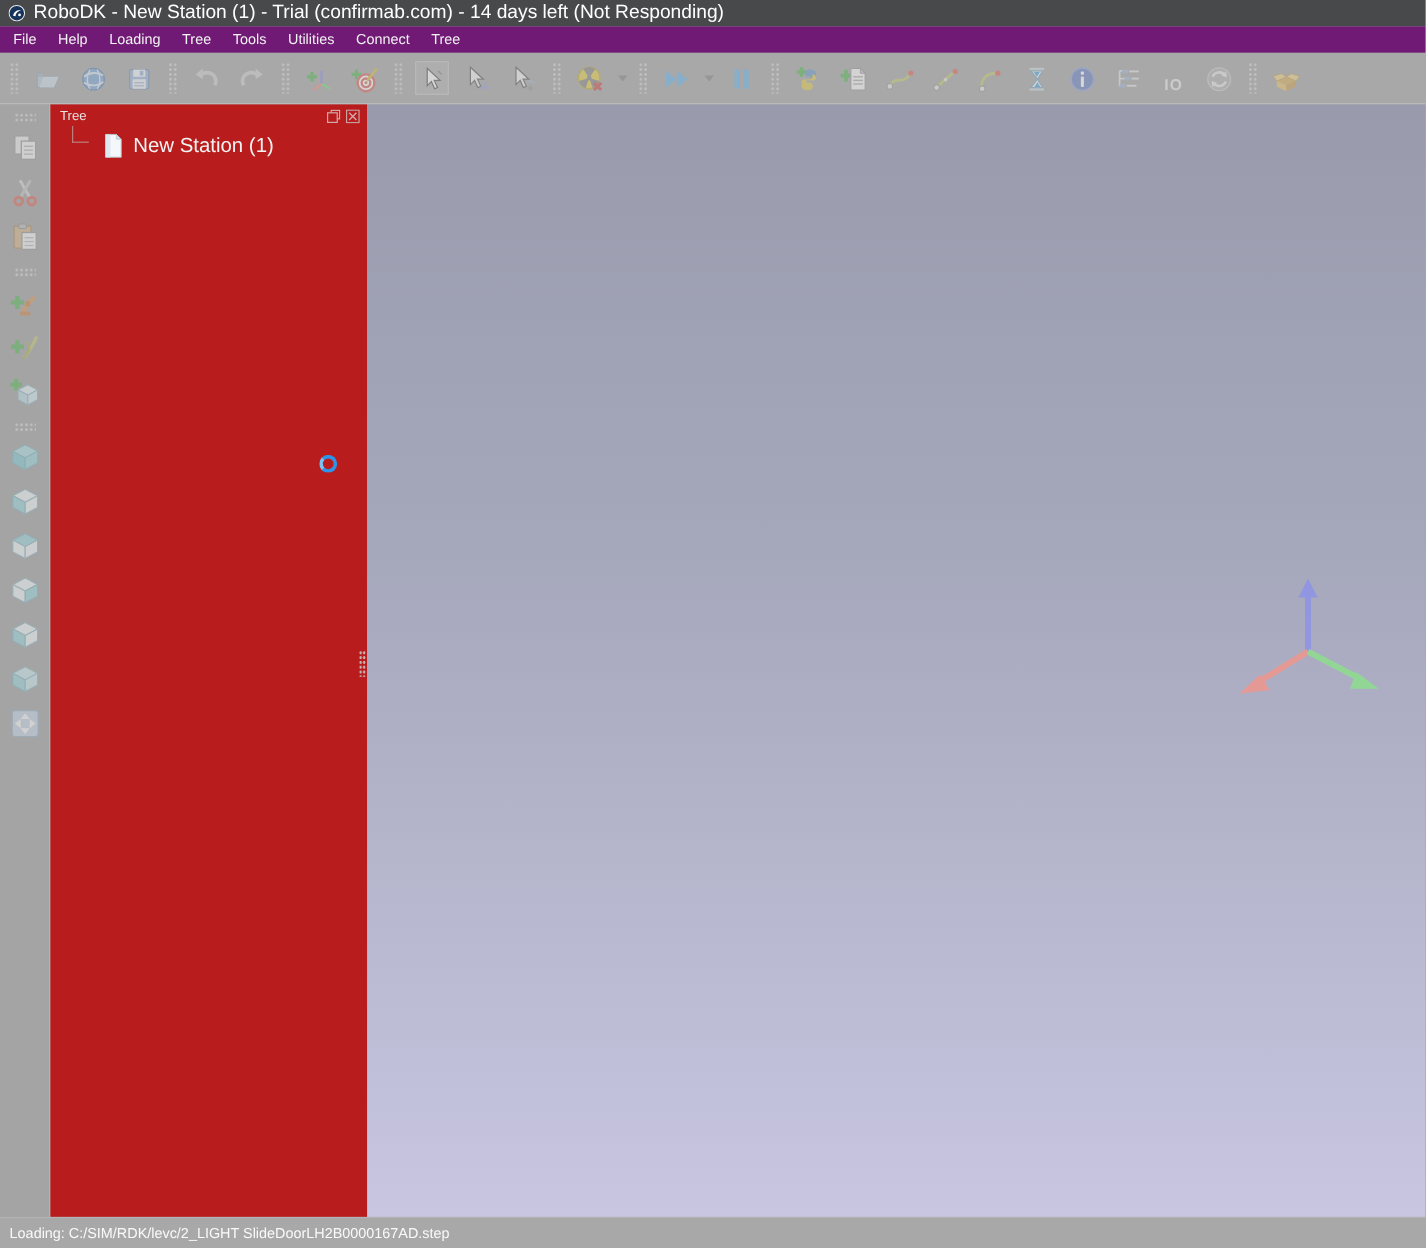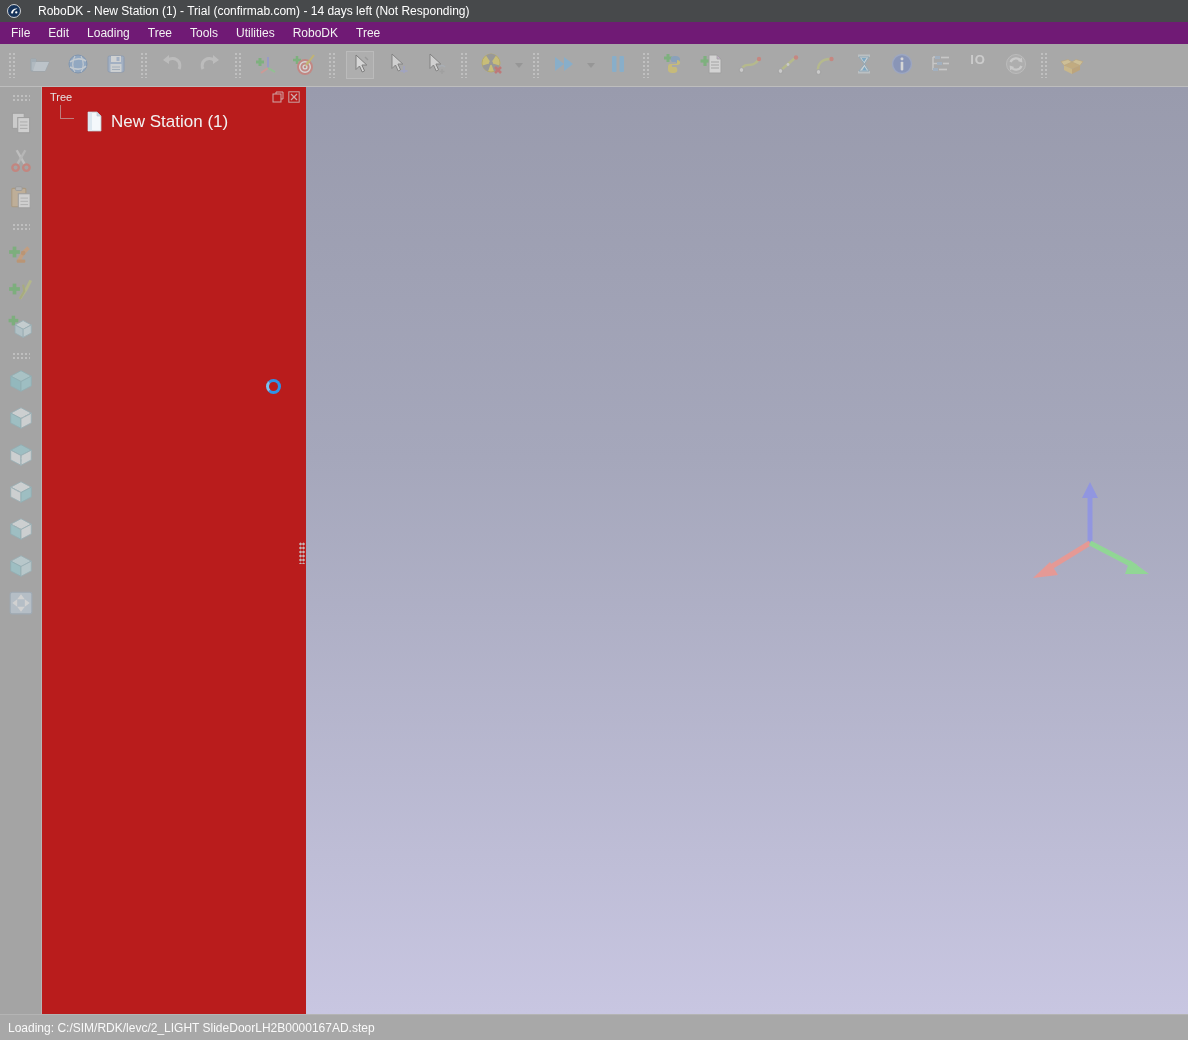--- a/index.html
+++ b/index.html
@@ -1,32 +1,32 @@
 <!DOCTYPE html>
 <html><head>
 <meta charset="utf-8">
 <style>
   * { box-sizing: border-box; margin: 0; padding: 0; }
   html,body { width:1188px; height:1040px; overflow:hidden;
     font-family:"Liberation Sans", sans-serif; background:#a8a8a8; }
 
   
   .titlebar { height:22px; background:#47494b; color:#fff; display:flex;
-    align-items:center; gap:17px; padding-left:7px; font-size:12px; }
+    align-items:center; gap:7px; padding-left:7px; font-size:16px; }
   .titlebar .logo { width:14px; height:14px; flex:0 0 auto; }
 
   
   .menubar { height:22px; background:#701a75; display:flex; align-items:center;
     color:#f2f2f2; font-size:12px; padding-left:2px; }
   .menubar .mitem { padding:3px 9px; cursor:default; }
 
   
   .toolbar { height:43px; background:#a8a8a8; border-bottom:1px solid #bdbdbd;
     display:flex; align-items:center; padding-left:3px; }
-  .ticon { width:26px; height:26px; display:flex; align-items:flex-start;
+  .ticon { width:26px; height:26px; display:flex; align-items:flex-end;
     justify-content:center; margin:12px 6px; opacity:.52; flex:0 0 auto; }
   .ticon svg { width:24px; height:24px; }
   .ticon.selected { outline:1px solid #c8c8c8; background:#b3b3b3; opacity:.6; }
   .caret { width:0; height:0; border-left:4px solid transparent;
     border-right:4px solid transparent; border-top:5px solid #8f8f8f;
     margin:0 4px; opacity:.7; flex:0 0 auto; }
   .grip-v { width:8px; height:26px; margin:0 5px; flex:0 0 auto;
     background-image:radial-gradient(#c6c6c6 1px, transparent 1.2px);
     background-size:4px 4px; opacity:.8; }
   .io-label { font-size:13px; font-weight:bold; color:#ececec; letter-spacing:1px; }
@@ -75,26 +75,26 @@
   <svg class="logo" viewBox="0 0 16 16">
     <circle cx="8" cy="8" r="7.4" fill="#16335a" stroke="#e8e8e8" stroke-width="1"></circle>
     <path d="M4.5 10.5 C5 6.5 9 4.5 12 5.5 C10 5.8 7.2 7.2 6.8 10.8 Z" fill="#ffffff"></path>
     <circle cx="10.6" cy="9.6" r="1.3" fill="#ffffff"></circle>
   </svg>
   <span>RoboDK - New Station (1) - Trial (confirmab.com) - 14 days left (Not Responding)</span>
 </div>
 
 <div class="menubar">
   <span class="mitem">File</span>
-  <span class="mitem">Edit</span>
+  <span class="mitem">Help</span>
   <span class="mitem">Loading</span>
   <span class="mitem">Tree</span>
   <span class="mitem">Tools</span>
   <span class="mitem">Utilities</span>
-  <span class="mitem">RoboDK</span>
+  <span class="mitem">Connect</span>
   <span class="mitem">Tree</span>
 </div>
 
 <div class="toolbar">
   <div class="grip-v"></div>
 
   <div class="ticon">
     <svg viewBox="0 0 24 24">
         <path d="M3 7 L3 19 L17 19 L21 10 L8 10 L8 7 Z" fill="#b9c9d6" stroke="#8fa3b2" stroke-width="1"></path>
         <path d="M3 7 L8 7 L8 10 L3 10 Z" fill="#9fb4c4"></path>

